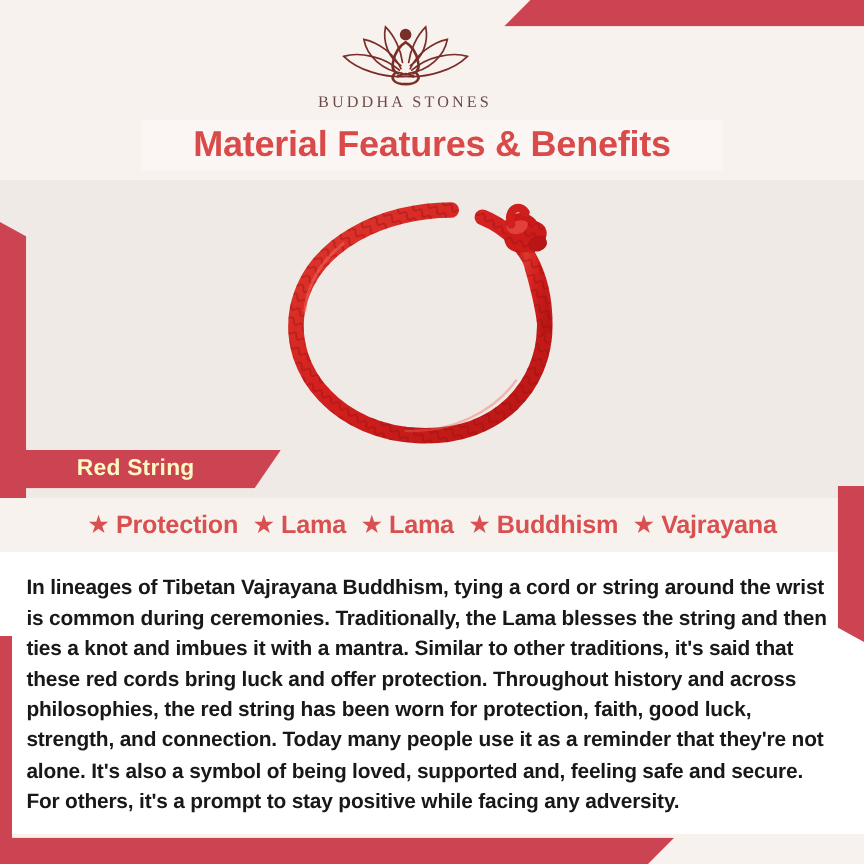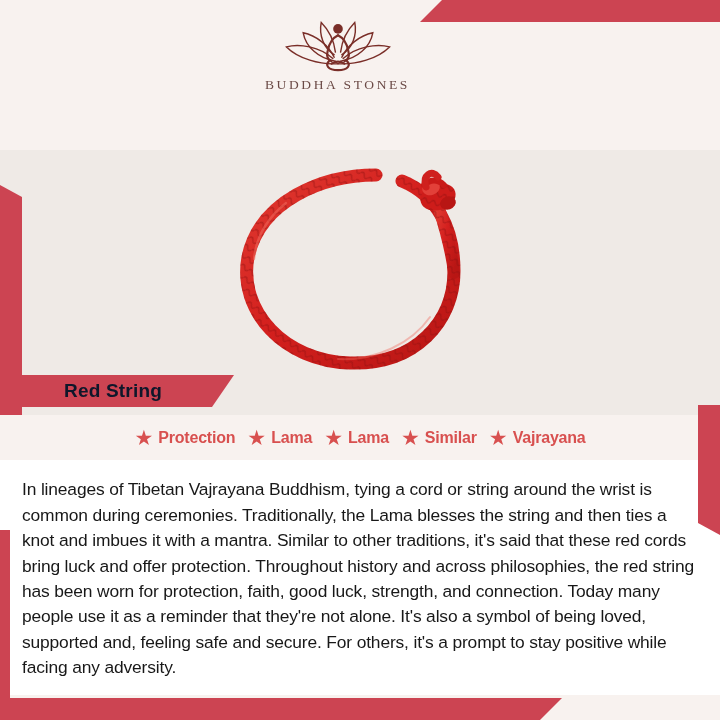--- a/index.html
+++ b/index.html
@@ -149,21 +149,21 @@
     left: 12px; top: 375px;
     height: 32px;
     width: 222px;
     background: #CC4452;
     clip-path: polygon(0 0, 100% 0, calc(100% - 22px) 100%, 0 100%);
     display: flex;
     align-items: center;
   }
   .tag-label {
     margin-left: 52px;
-    color: #0f172a;
+    color: #fef9c3;
     font-size: 19px;
     font-weight: bold;
     letter-spacing: 0.2px;
     white-space: nowrap;
   }
 
   
   .benefits {
     position: absolute;
     left: 22px; top: 418px;
@@ -182,33 +182,33 @@
   .benefit .star {
     color: #D8504F;
     font-size: 21px;
     line-height: 1;
     margin-right: 5px;
     position: relative;
     top: -1px;
   }
   .benefit .benefit-label {
     color: #D8504F;
-    font-size: 16px;
+    font-size: 21px;
     font-weight: bold;
     letter-spacing: -0.2px;
   }
 
   
   .body-copy {
     position: absolute;
     left: 22px; top: 460px;
     width: 674px;
     color: #181818;
     font-size: 17.4px;
-    font-weight: normal;
+    font-weight: bold;
     line-height: 25.4px;
     letter-spacing: -0.15px;
     text-align: left;
   }
 </style>
 </head>
 <body>
 
 <div id="poster">
 
@@ -247,20 +247,23 @@
         <path d="M100 30 C 92 34, 86 44, 84 54 C 82 62, 84 68, 90 70"></path>
         <path d="M100 30 C 108 34, 114 44, 116 54 C 118 62, 116 68, 110 70"></path>
 
         <path d="M86 70 C 80 76, 84 84, 100 84 C 116 84, 120 76, 114 70"></path>
         <path d="M90 74 C 96 70, 104 70, 110 74"></path>
       </g>
     </svg>
     <span class="brand-name">BUDDHA STONES</span>
   </div>
 
+  <div class="title-banner">
+    <span class="title-text">Material Features &amp; Benefits</span>
+  </div>
 
   <div class="product-stage">
     <svg class="bracelet-svg" width="268" height="215" viewBox="0 0 268 215">
       <defs>
         <linearGradient id="cordG" x1="0" y1="0" x2="1" y2="1">
           <stop offset="0%" stop-color="#E03A31"></stop>
           <stop offset="45%" stop-color="#D4201E"></stop>
           <stop offset="100%" stop-color="#B81614"></stop>
         </linearGradient>
         <pattern id="braid" width="9" height="9" patternUnits="userSpaceOnUse" patternTransform="rotate(35)">
@@ -310,21 +313,21 @@
     <span class="benefit">
       <span class="star">★</span>
       <span class="benefit-label">Lama</span>
     </span>
     <span class="benefit">
       <span class="star">★</span>
       <span class="benefit-label">Lama</span>
     </span>
     <span class="benefit">
       <span class="star">★</span>
-      <span class="benefit-label">Similar</span>
+      <span class="benefit-label">Buddhism</span>
     </span>
     <span class="benefit">
       <span class="star">★</span>
       <span class="benefit-label">Vajrayana</span>
     </span>
   </div>
 
   <p class="body-copy">In lineages of Tibetan Vajrayana Buddhism, tying a cord or string around the wrist is common during ceremonies. Traditionally, the Lama blesses the string and then ties a knot and imbues it with a mantra. Similar to other traditions, it's said that these red cords bring luck and offer protection. Throughout history and across philosophies, the red string has been worn for protection, faith, good luck, strength, and connection. Today many people use it as a reminder that they're not alone. It's also a symbol of being loved, supported and, feeling safe and secure. For others, it's a prompt to stay positive while facing any adversity.</p>
 
 </div>

